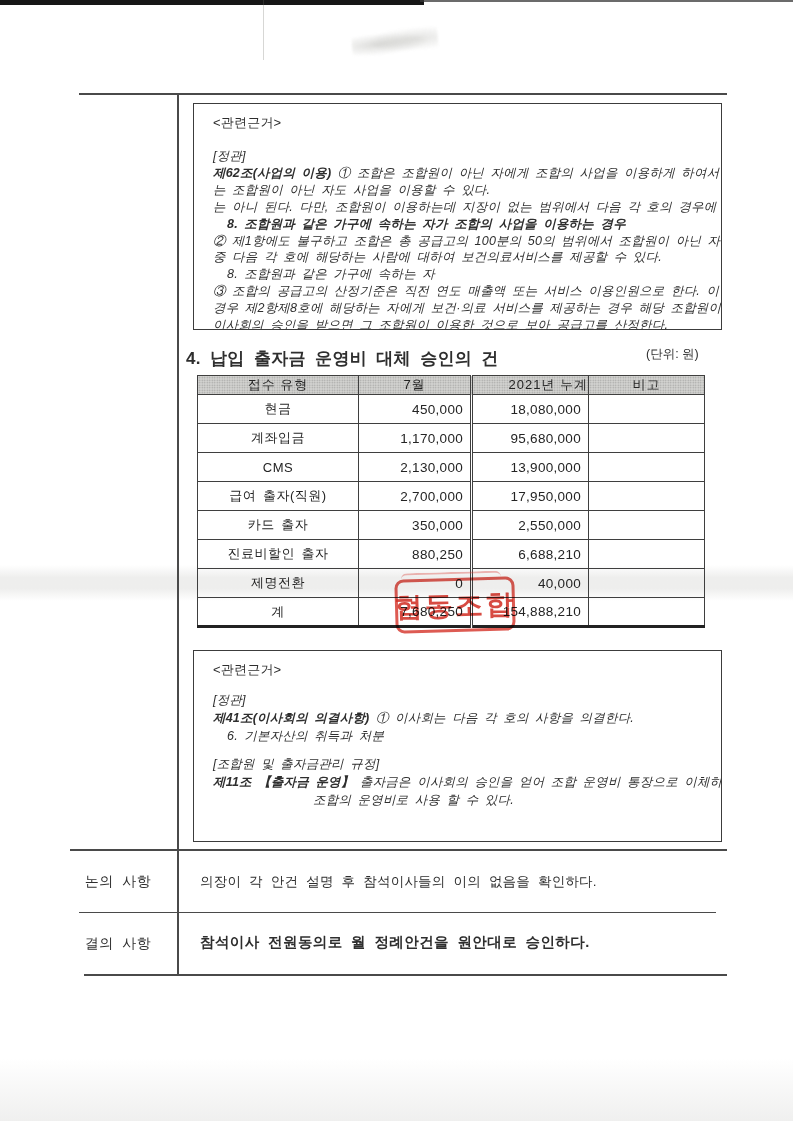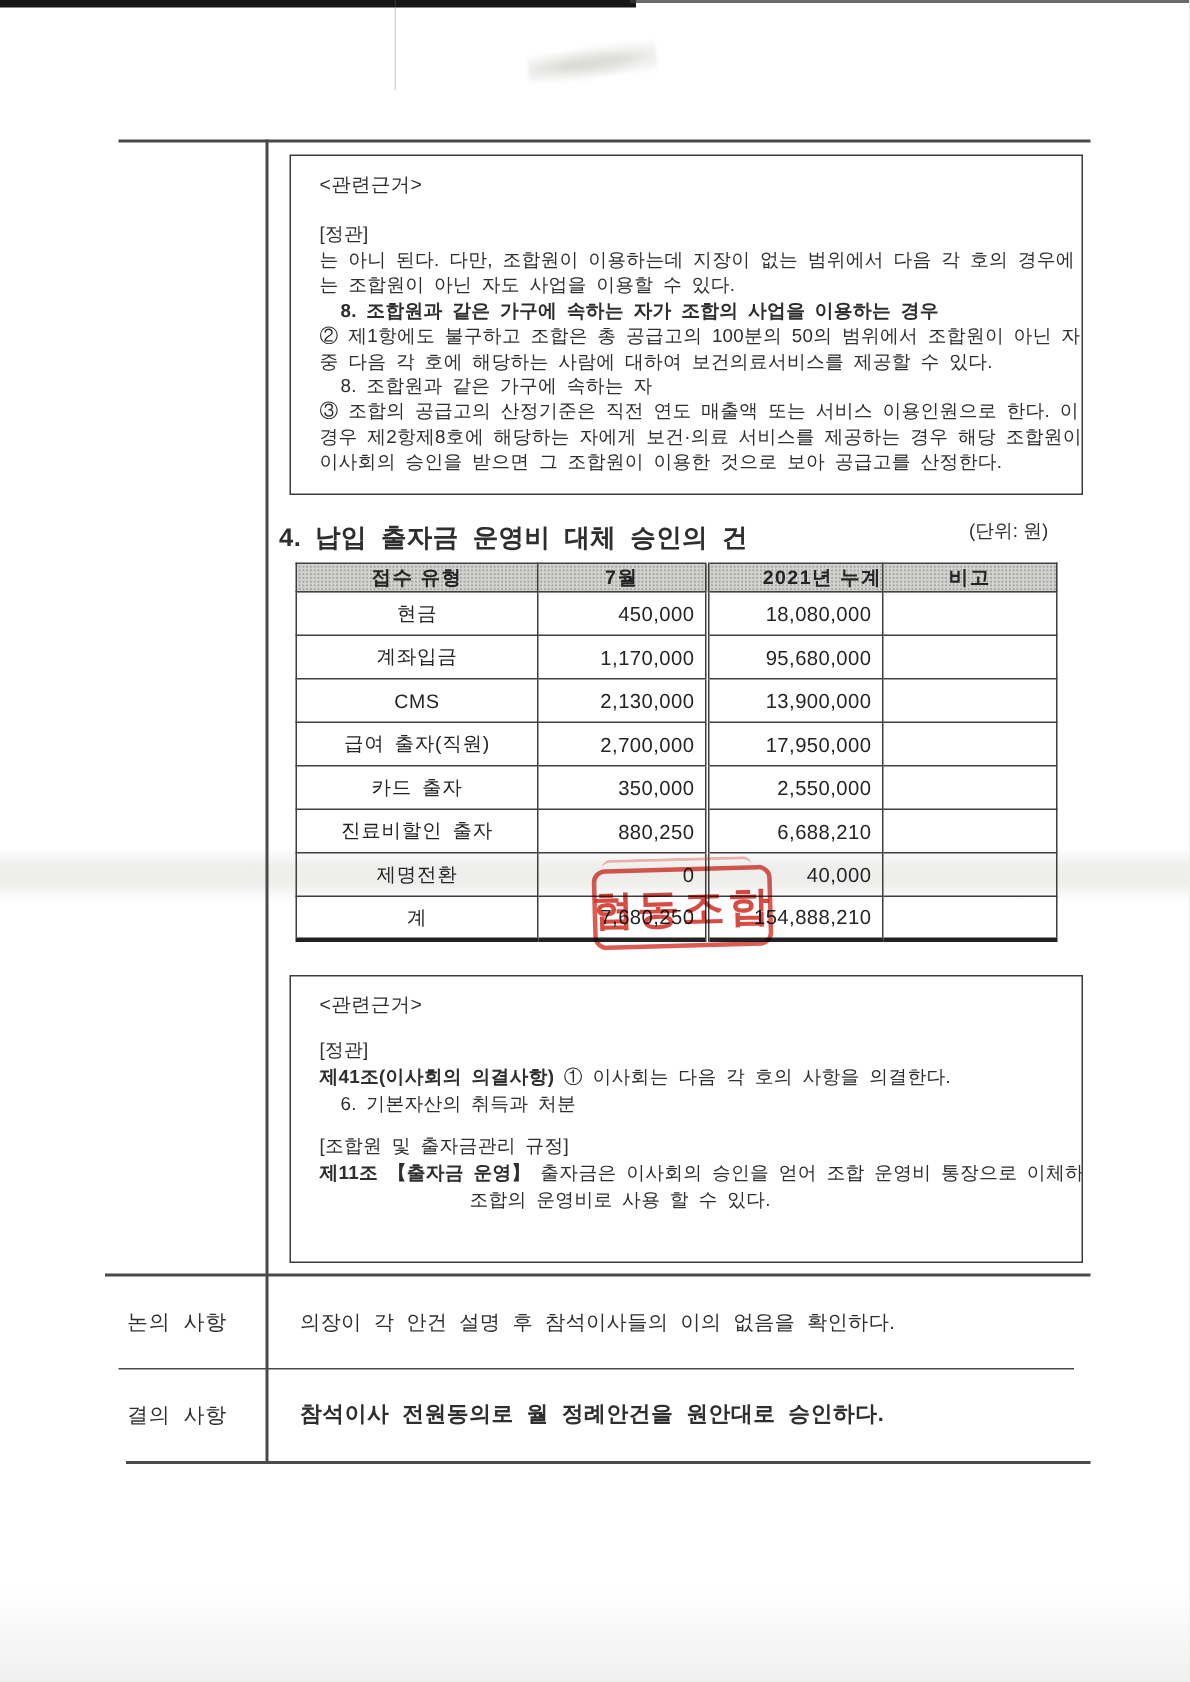--- a/index.html
+++ b/index.html
@@ -31,36 +31,36 @@
 
   
   .refbox{position:absolute;left:193px;width:529px;border:1.7px solid #3c3c3c;
     box-sizing:border-box;overflow:hidden;padding:6px 13px 0 19px;
     font-size:12.5px;letter-spacing:.2px;word-spacing:.22em;}
   .box1{top:103px;height:227px;}
   .box2{top:650px;height:192px;}
   .bx-title{margin:4px 0 0;font-size:13px;}
   .box1 .bx-body{margin-top:16px;}
   .box2 .bx-body{margin-top:13px;}
-  .ln{line-height:16.9px;white-space:nowrap;}
+  .ln{line-height:16.9px;white-space:nowrap;font-style:italic;}
   .box2 .ln{line-height:17.8px;}
   .ind1{padding-left:14px;}
   .ind-big{padding-left:100px;}
   .gap-above{margin-top:11px;}
   .b{font-weight:bold;}
 
   
   .agenda-title{position:absolute;left:186px;top:347px;font-size:17px;font-weight:bold;letter-spacing:.3px;word-spacing:.25em;}
   .unit-label{position:absolute;left:646px;top:346px;font-size:12.5px;}
 
   
   .fin-table{position:absolute;left:197px;top:375px;border-collapse:collapse;
     font-size:13px;color:#242424;}
   .fin-table th,.fin-table td{border:1.4px solid #3f3f3f;box-sizing:border-box;padding:0;}
-  .fin-table th{height:16px;font-size:13px;font-weight:bold;letter-spacing:1px;
+  .fin-table th{height:16px;font-size:13px;font-weight:normal;letter-spacing:1px;
     background-color:#d2d2d0;
     background-image:radial-gradient(rgba(88,88,84,.38) .7px,transparent .9px);
     background-size:2.5px 2.5px;}
   .fin-table td{height:29px;}
   .col-type{width:161px;}
   .col-jul{width:113px;}
   .col-cum{width:117px;}
   .col-note{width:116px;}
   .dbl{border-left:3.5px double #3f3f3f !important;text-align:right;}
   .cat{text-align:center;letter-spacing:.5px;word-spacing:.2em;}
@@ -102,22 +102,23 @@
   <div class="hrule rule-top"></div>
   <div class="vrule"></div>
   <div class="hrule rule-mid"></div>
   <div class="hrule rule-div"></div>
   <div class="hrule rule-bottom"></div>
 
   <div class="refbox box1">
     <div class="bx-title">&lt;관련근거&gt;</div>
     <div class="bx-body">
       <div class="ln">[정관]</div>
+      <div class="ln"><span class="b">제62조(사업의 이용)</span> <span>① 조합은 조합원이 아닌 자에게 조합의 사업을 이용하게 하여서</span></div>
+      <div class="ln">는 조합원이 아닌 자도 사업을 이용할 수 있다.</div>
       <div class="ln">는 아니 된다. 다만, 조합원이 이용하는데 지장이 없는 범위에서 다음 각 호의 경우에</div>
-      <div class="ln">는 조합원이 아닌 자도 사업을 이용할 수 있다.</div>
       <div class="ln ind1 b">8. 조합원과 같은 가구에 속하는 자가 조합의 사업을 이용하는 경우</div>
       <div class="ln">② 제1항에도 불구하고 조합은 총 공급고의 100분의 50의 범위에서 조합원이 아닌 자</div>
       <div class="ln">중 다음 각 호에 해당하는 사람에 대하여 보건의료서비스를 제공할 수 있다.</div>
       <div class="ln ind1">8. 조합원과 같은 가구에 속하는 자</div>
       <div class="ln">③ 조합의 공급고의 산정기준은 직전 연도 매출액 또는 서비스 이용인원으로 한다. 이</div>
       <div class="ln">경우 제2항제8호에 해당하는 자에게 보건·의료 서비스를 제공하는 경우 해당 조합원이</div>
       <div class="ln">이사회의 승인을 받으면 그 조합원이 이용한 것으로 보아 공급고를 산정한다.</div>
     </div>
   </div>
 

